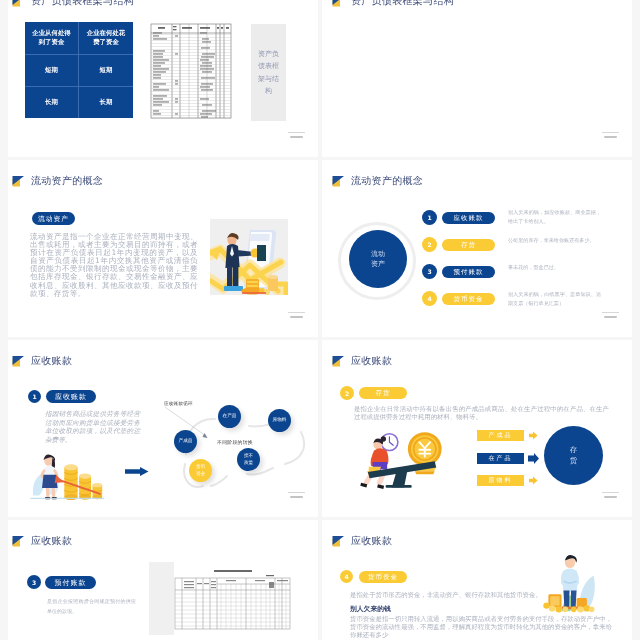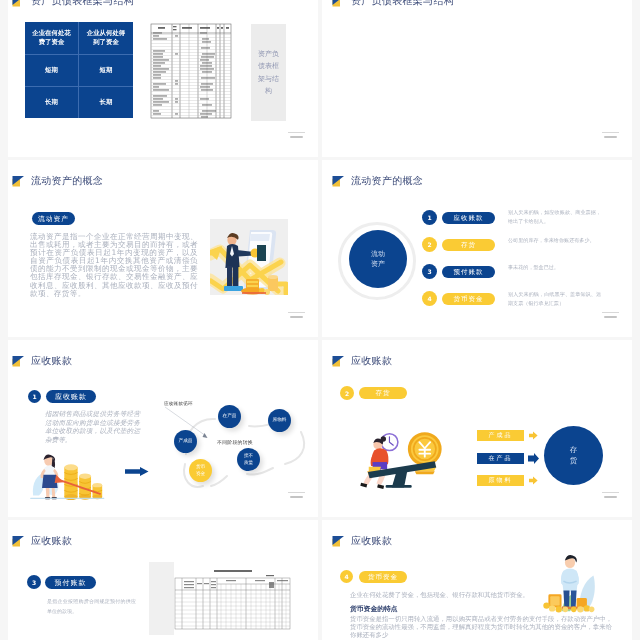--- a/index.html
+++ b/index.html
@@ -98,24 +98,24 @@
   <div class="slide s-c1 s-r1">
     <div class="title-row">
       <svg class="logo" width="14" height="16" viewBox="0 0 14 16">
           <rect x="1.5" y="6" width="7.5" height="7.5" fill="#f0c03a"></rect>
           <path d="M1.5 3 L13 3 L1.5 12 Z" fill="#1c4d95"></path>
         </svg>
       <span class="title-txt">资产负债表框架与结构</span>
     </div>
     <div class="s1-matrix">
       <div class="s1-cell">
-          <span style="display:block;width:40px;">企业在何处花费了资金</span>
+          <span style="display:block;width:40px;">企业从何处得到了资金</span>
         </div>
       <div class="s1-cell">
-          <span style="display:block;width:40px;">企业从何处得到了资金</span>
+          <span style="display:block;width:40px;">企业在何处花费了资金</span>
         </div>
       <div class="s1-cell">短期</div>
       <div class="s1-cell">短期</div>
       <div class="s1-cell">长期</div>
       <div class="s1-cell">长期</div>
     </div>
     <div class="s1-sheet">
       <svg width="82" height="99" viewBox="0 0 82 99">
         <g stroke="#6f6f6f" stroke-width="0.6" fill="none">
           <rect x="1" y="4" width="80" height="94"></rect>
@@ -411,20 +411,21 @@
   <div class="slide s-c2 s-r3">
     <div class="title-row">
       <svg class="logo" width="14" height="16" viewBox="0 0 14 16">
           <rect x="1.5" y="6" width="7.5" height="7.5" fill="#f0c03a"></rect>
           <path d="M1.5 3 L13 3 L1.5 12 Z" fill="#1c4d95"></path>
         </svg>
       <span class="title-txt">应收账款</span>
     </div>
     <div class="numcirc" style="left:18px;top:46px;width:14px;height:14px;font-size:6px;background:#facb34;">2</div>
     <div class="pill pill-yellow" style="left:37px;top:47px;width:48px;height:12px;font-size:6.5px;">存货</div>
+    <div class="body-text" style="left:32px;top:65px;width:255px;font-size:6.4px;line-height:8.2px;">是指企业在日常活动中持有以备出售的产成品或商品、处在生产过程中的在产品、在生产过程或提供劳务过程中耗用的材料、物料等。</div>
     <div class="illus6">
       <svg width="105" height="66" viewBox="-2 -4 120 86">
         <g>
           <circle cx="41" cy="17" r="11" fill="none" stroke="#8b6fd6" stroke-width="2"></circle>
           <circle cx="41" cy="17" r="8.4" fill="#fdfdff"></circle>
           <path d="M41 10 L41 17 L46 21" stroke="#6b4fc0" stroke-width="1.5" fill="none" stroke-linecap="round"></path>
           <circle cx="87" cy="26" r="22" fill="#f0a91c"></circle>
           <circle cx="87" cy="26" r="18" fill="#fbc93f"></circle>
           <circle cx="87" cy="26" r="14.5" fill="none" stroke="#f0a91c" stroke-width="2.2"></circle>
           <path d="M80 17 L87 25 L94 17 M80 27 h14 M80 32 h14 M87 25 v11" stroke="#fff" stroke-width="2.4" fill="none" stroke-linecap="round" stroke-linejoin="round"></path>
@@ -542,22 +543,22 @@
   <div class="slide s-c2 s-r4">
     <div class="title-row">
       <svg class="logo" width="14" height="16" viewBox="0 0 14 16">
           <rect x="1.5" y="6" width="7.5" height="7.5" fill="#f0c03a"></rect>
           <path d="M1.5 3 L13 3 L1.5 12 Z" fill="#1c4d95"></path>
         </svg>
       <span class="title-txt">应收账款</span>
     </div>
     <div class="numcirc" style="left:18px;top:50px;width:13px;height:13px;font-size:6px;background:#facb34;">4</div>
     <div class="pill pill-yellow" style="left:37px;top:51px;width:48px;height:12px;font-size:6.5px;">货币资金</div>
-    <div class="body-text" style="left:28px;top:71px;width:200px;font-size:6.4px;line-height:8px;">企业在何处花费了资金，包括现金、银行存款和其他货币资金。</div>
-    <div class="s8-heading" style="left:28px;top:84px;font-size:6.8px;">货币资金的特点</div>
+    <div class="body-text" style="left:28px;top:71px;width:200px;font-size:6.4px;line-height:8px;">是指处于货币形态的资金，非流动资产、银行存款和其他货币资金。</div>
+    <div class="s8-heading" style="left:28px;top:84px;font-size:6.8px;">别人欠来的钱</div>
     <div class="body-text" style="left:28px;top:95px;width:262px;font-size:6.4px;line-height:8.2px;">货币资金是指一切只用转入流通，用以购买商品或者支付劳务的支付手段，存款动资产户中，货币资金的流动性最强，不用监督，理解真好程度为货币时转化为其他的资金的客户，拿来给你账还有多少</div>
     <div class="illus8">
       <svg width="60" height="62" viewBox="0 0 62 66">
         <g>
           <path d="M41 62 C 40 44 46 30 56 24 C 60 40 55 56 48 62 Z" fill="#c6e1f2" opacity=".85"></path>
           <path d="M22 62 C 24 50 30 44 36 44 C 38 52 34 58 31 62 Z" fill="#84cc7b" opacity=".8"></path>
           <ellipse cx="31" cy="10" rx="5.4" ry="6" fill="#f8cdae"></ellipse>
           <path d="M25.5 8 q3 -9 11 -4 q3 3 1 6 q-1 -6 -7 -4 q-3 1 -5 2Z" fill="#1e222b"></path>
           <path d="M24 19 q7 -5 14 0 q3 6 2 14 l-18 0 q-2 -9 2 -14Z" fill="#cfe7f7"></path>
           <path d="M23 23 q-3 7 0 11 l5 1 q-2 -7 0 -11Z" fill="#cfe7f7"></path>

